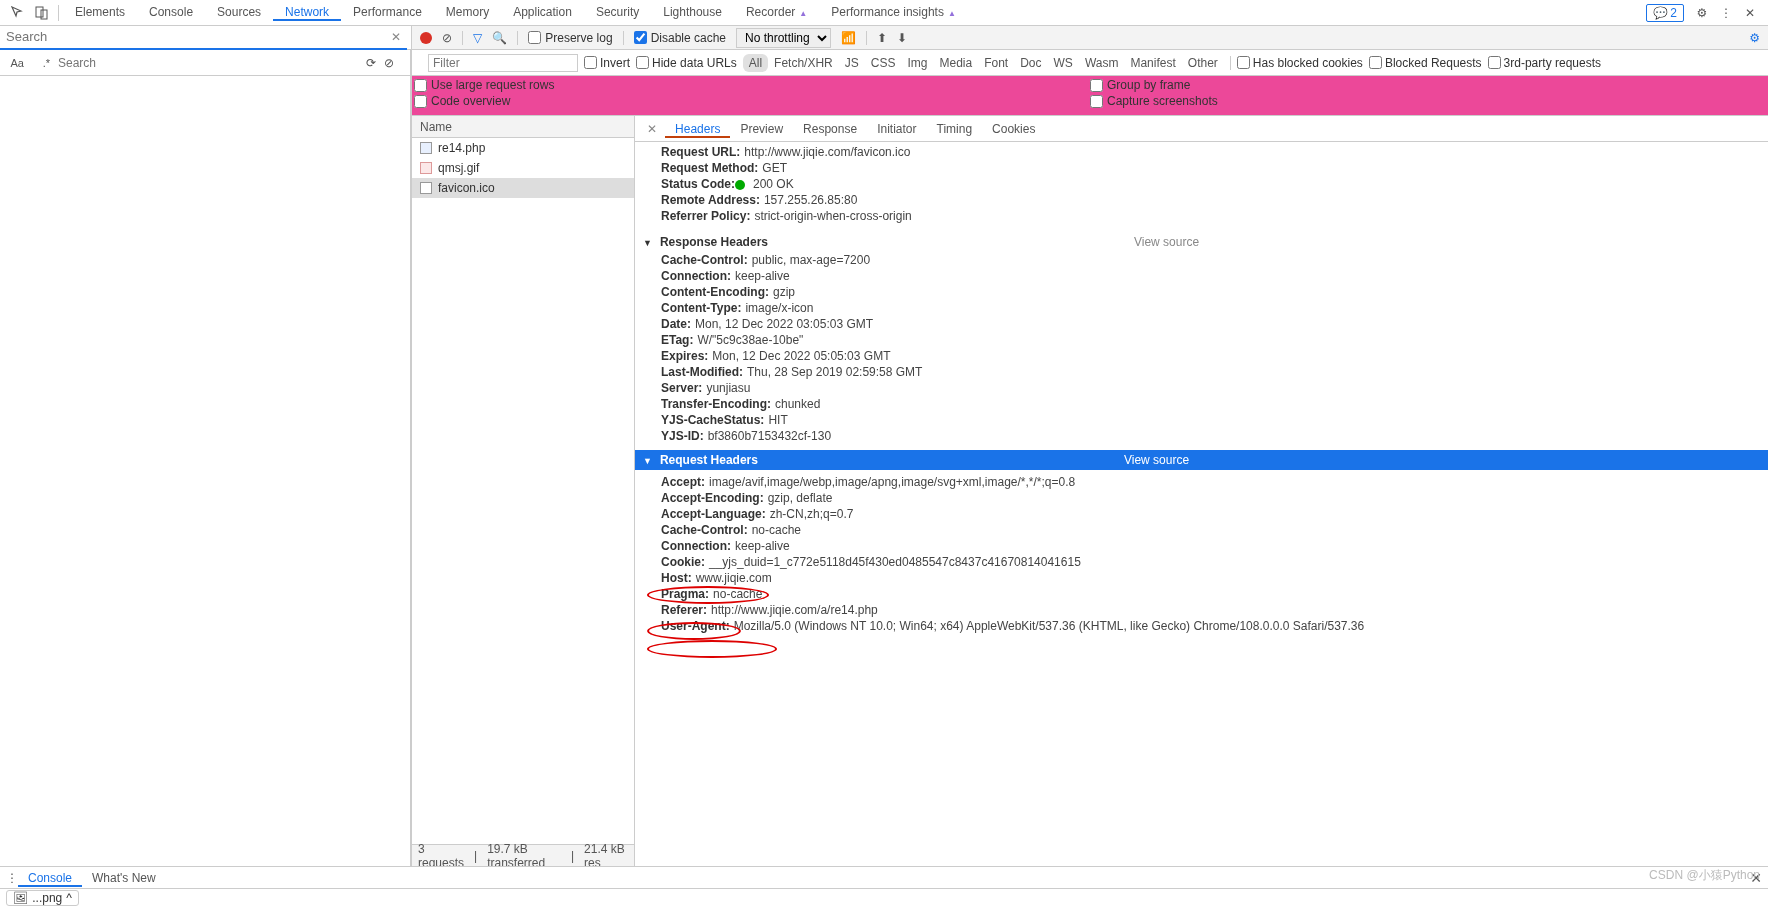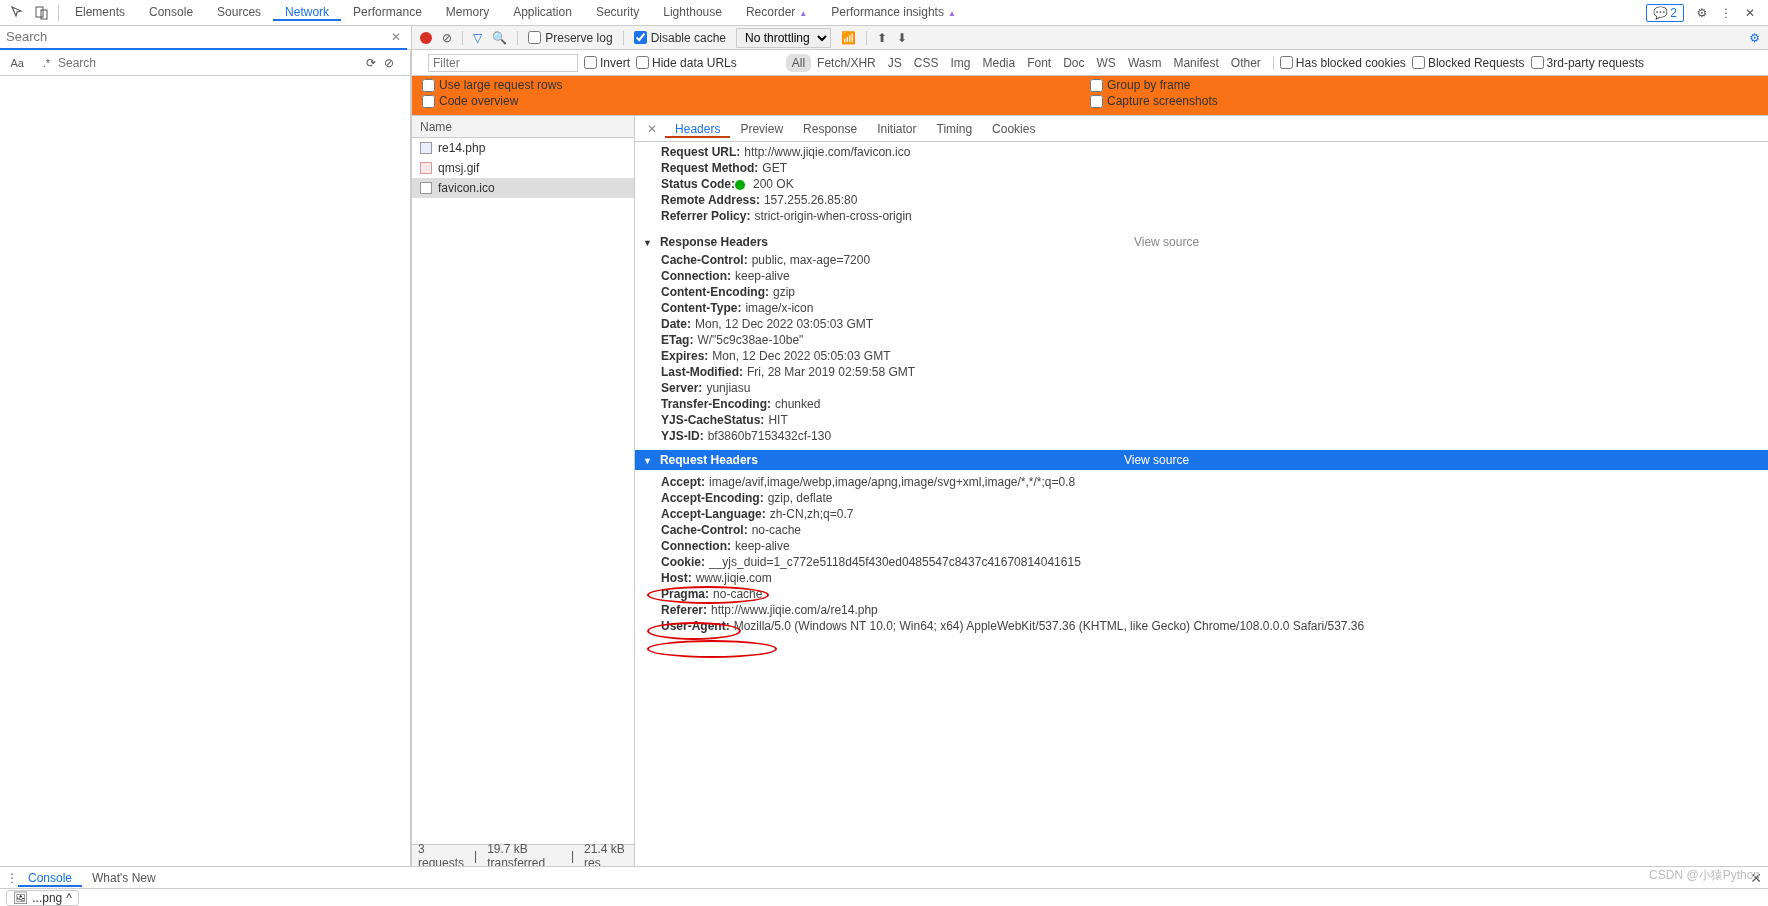--- a/index.html
+++ b/index.html
@@ -33,25 +33,25 @@
 .net-toolbar .ico { color: #555; cursor: pointer; }
 .net-toolbar .chk { display: flex; align-items: center; gap: 4px; }
 .net-toolbar select { border: 1px solid #ccc; font-size: 12px; padding: 1px 4px; }
 .net-toolbar .gear-right { margin-left: auto; }
 
 
 .filter-row { position: absolute; left: 411px; right: 0; top: 50px; height: 26px; border-bottom: 1px solid #ccc; border-left: 1px solid #ccc; display: flex; align-items: center; padding: 0 16px; gap: 6px; background: #fff; }
 .filter-row input.filt { width: 150px; border: 1px solid #ccc; padding: 1px 4px; outline: none; }
 .filter-row .chk { display: flex; align-items: center; gap: 3px; }
 .filter-row .pill { padding: 2px 6px; color: #555; cursor: pointer; border-radius: 6px; }
-.filter-row .pill.active { background: #e0e0e0; margin-left: 43px; }
+.filter-row .pill.active { background: #e0e0e0; }
 .filter-row .divider { width: 1px; height: 14px; background: #ccc; }
 
 
-.opts-row { position: absolute; left: 411px; right: 0; top: 76px; height: 40px; border-bottom: 1px solid #ccc; border-left: 1px solid #ccc; background: #f97316; display: flex; padding: 2px 10px; }
+.opts-row { position: absolute; left: 411px; right: 0; top: 76px; height: 40px; border-bottom: 1px solid #ccc; border-left: 1px solid #ccc; background: #ec4899; display: flex; padding: 2px 2px; }
 .opts-col { display: flex; flex-direction: column; gap: 2px; flex: 1; }
 .opts-col .chk { display: flex; align-items: center; gap: 4px; }
 
 
 .left-pane { position: absolute; left: 0; top: 50px; width: 411px; bottom: 40px; border-right: 1px solid #ccc; }
 
 
 .req-pane { position: absolute; left: 411px; top: 116px; width: 224px; bottom: 40px; border-right: 1px solid #ccc; border-left: 1px solid #ccc; background: #fff; }
 .req-pane .hdr { height: 22px; border-bottom: 1px solid #ccc; padding: 0 8px; line-height: 22px; color: #555; background: #f3f3f3; }
 .req-pane .row { height: 20px; padding: 0 8px; display: flex; align-items: center; gap: 6px; cursor: pointer; font-family: monospace; font-size: 11px; }
@@ -260,21 +260,21 @@
         <span class="view-src">View source</span>
       </div>
     <div id="resp-sect">
         <div class="kv"><span class="k">Cache-Control:</span><span class="v">public, max-age=7200</span></div>
         <div class="kv"><span class="k">Connection:</span><span class="v">keep-alive</span></div>
         <div class="kv"><span class="k">Content-Encoding:</span><span class="v">gzip</span></div>
         <div class="kv"><span class="k">Content-Type:</span><span class="v">image/x-icon</span></div>
         <div class="kv"><span class="k">Date:</span><span class="v">Mon, 12 Dec 2022 03:05:03 GMT</span></div>
         <div class="kv"><span class="k">ETag:</span><span class="v">W/"5c9c38ae-10be"</span></div>
         <div class="kv"><span class="k">Expires:</span><span class="v">Mon, 12 Dec 2022 05:05:03 GMT</span></div>
-        <div class="kv"><span class="k">Last-Modified:</span><span class="v">Fri, 28 Mar 2019 02:59:58 GMT</span></div>
+        <div class="kv"><span class="k">Last-Modified:</span><span class="v">Thu, 28 Sep 2019 02:59:58 GMT</span></div>
         <div class="kv"><span class="k">Server:</span><span class="v">yunjiasu</span></div>
         <div class="kv"><span class="k">Transfer-Encoding:</span><span class="v">chunked</span></div>
         <div class="kv"><span class="k">YJS-CacheStatus:</span><span class="v">HIT</span></div>
         <div class="kv"><span class="k">YJS-ID:</span><span class="v">bf3860b7153432cf-130</span></div>
       </div>
   </div>
   <div class="sect" style="padding:0">
     <div class="sect-hdr sel" style="padding:0 8px">
         <span class="tri"></span>
         <b>Request Headers</b>

